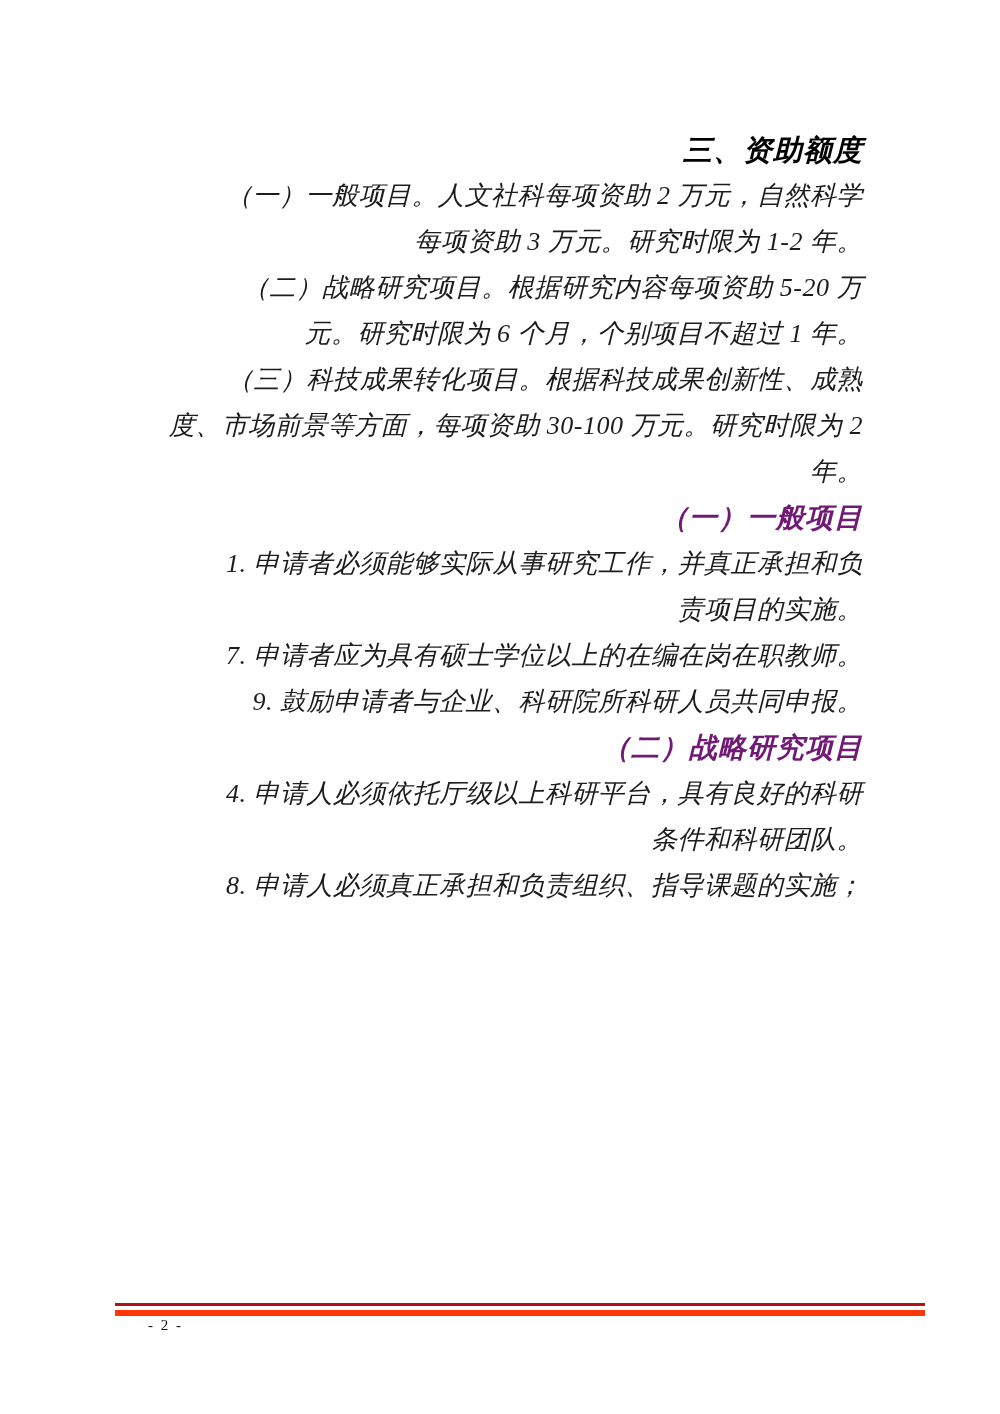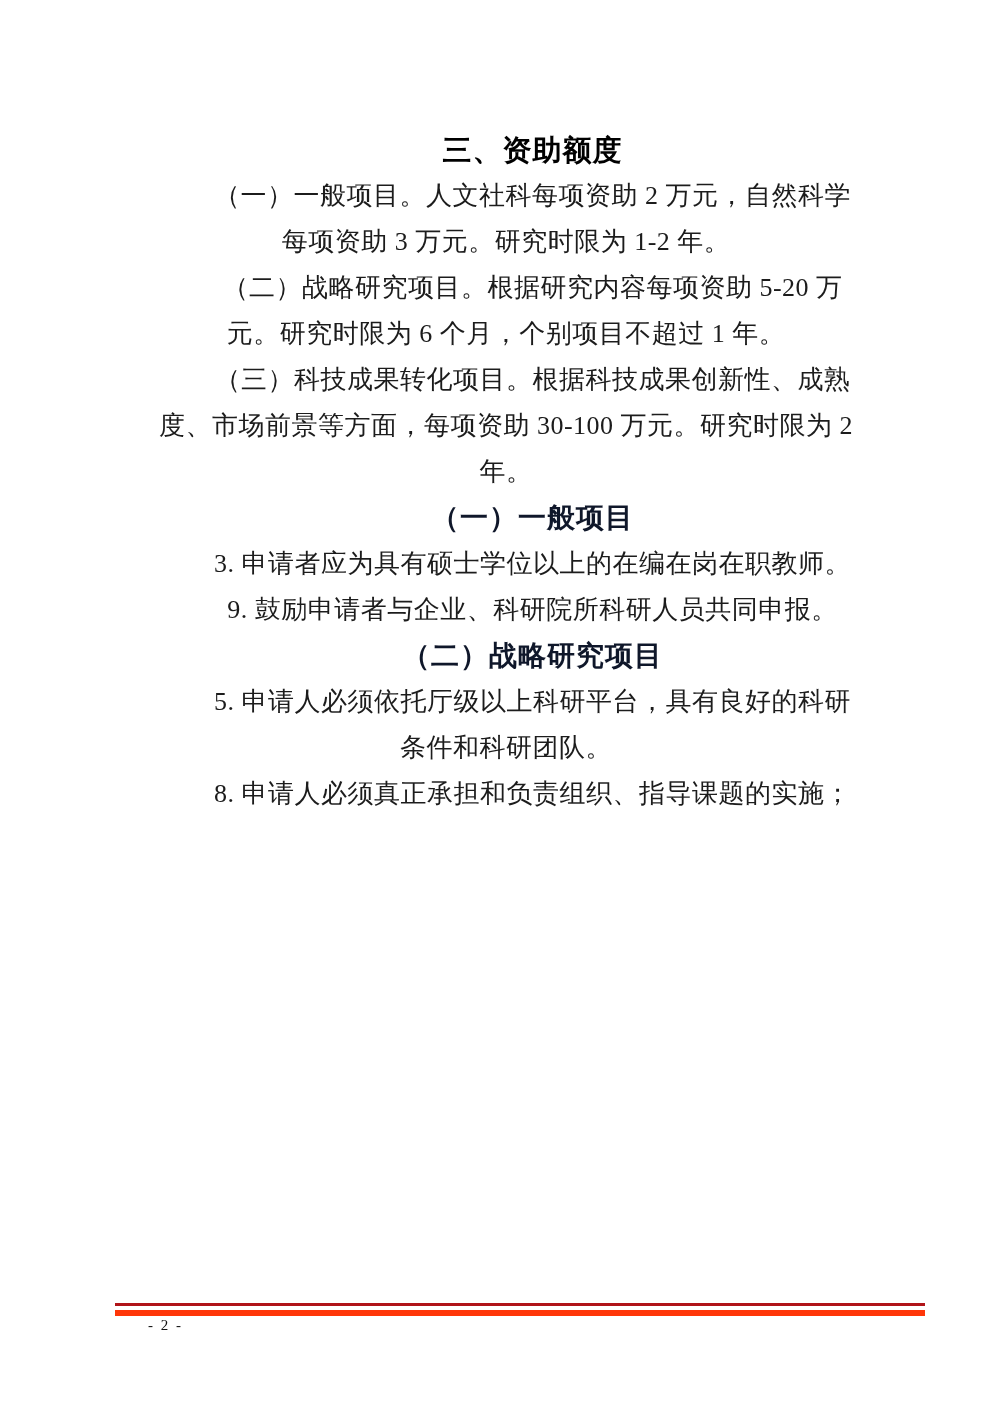--- a/index.html
+++ b/index.html
@@ -20,34 +20,35 @@
     padding-top: 127px;
     font-size: 26px;
     line-height: 46px;
     color: #1c1c1c;
     letter-spacing: 0.5px;
   }
   .blk {
     white-space: pre-line;
     text-indent: 53px;
     margin: 0;
-    text-align: center;
+    text-align: right;
+    font-style: italic;
   }
   .h {
     font-family: "Liberation Sans", sans-serif;
     font-weight: 700;
     font-size: 29px;
     color: #000000;
     letter-spacing: 1px;
   }
   .sub {
     font-family: "Liberation Sans", sans-serif;
     font-weight: 700;
     font-size: 28px;
-    color: #0f172a;
+    color: #701a75;
     letter-spacing: 1px;
   }
   .footer-rule-dark {
     position: absolute;
     left: 115px;
     top: 1303px;
     width: 810px;
     height: 3px;
     background: #b01418;
   }
@@ -77,24 +78,26 @@
   <div class="content">
     <p class="blk h">三、资助额度</p>
     <p class="blk">（一）一般项目。人文社科每项资助 2 万元，自然科学
 每项资助 3 万元。研究时限为 1-2 年。</p>
     <p class="blk">（二）战略研究项目。根据研究内容每项资助 5-20 万
 元。研究时限为 6 个月，个别项目不超过 1 年。</p>
     <p class="blk">（三）科技成果转化项目。根据科技成果创新性、成熟
 度、市场前景等方面，每项资助 30-100 万元。研究时限为 2
 年。</p>
     <p class="blk sub">（一）一般项目</p>
-    <p class="blk">3. 申请者应为具有硕士学位以上的在编在岗在职教师。</p>
+    <p class="blk">1. 申请者必须能够实际从事研究工作，并真正承担和负
+责项目的实施。</p>
+    <p class="blk">7. 申请者应为具有硕士学位以上的在编在岗在职教师。</p>
     <p class="blk">9. 鼓励申请者与企业、科研院所科研人员共同申报。</p>
     <p class="blk sub">（二）战略研究项目</p>
-    <p class="blk">5. 申请人必须依托厅级以上科研平台，具有良好的科研
+    <p class="blk">4. 申请人必须依托厅级以上科研平台，具有良好的科研
 条件和科研团队。</p>
     <p class="blk">8. 申请人必须真正承担和负责组织、指导课题的实施；</p>
   </div>
 
   <div class="footer-rule-dark"></div>
   <div class="footer-rule-red"></div>
   <div class="page-number">- 2 -</div>
 
 </div>
 

